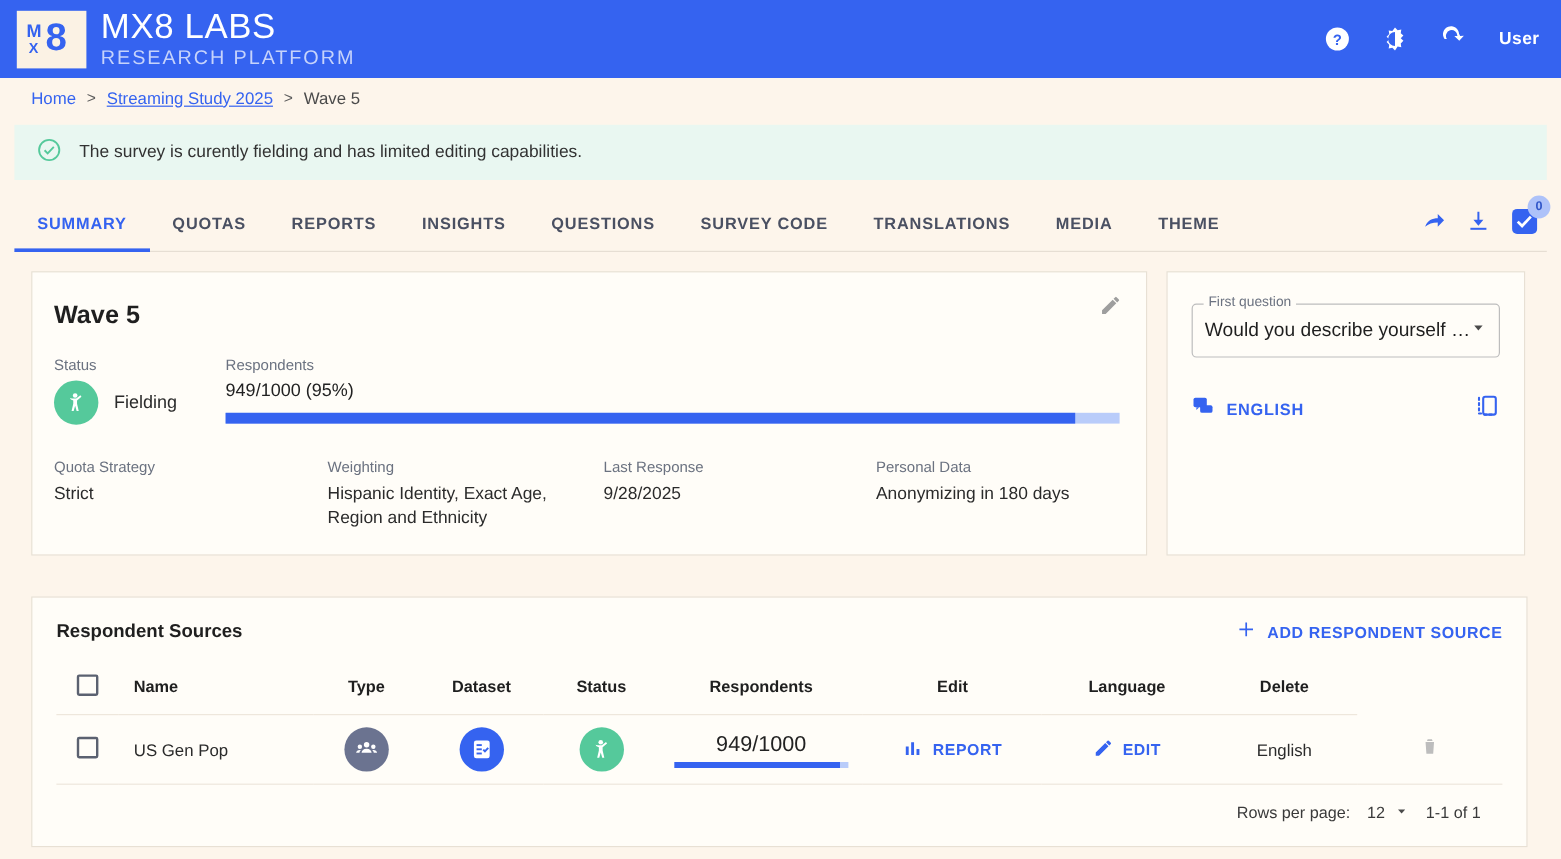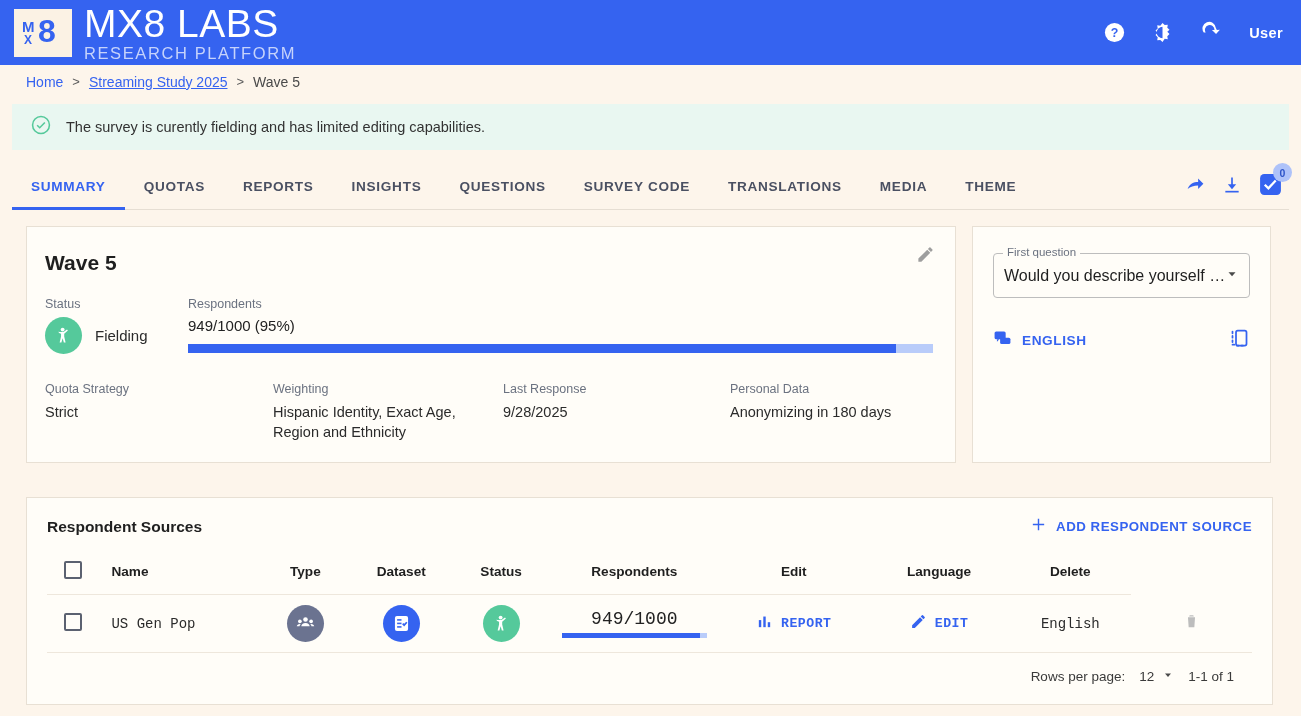--- a/index.html
+++ b/index.html
@@ -21,21 +21,21 @@
   .logo-wrap { display: flex; align-items: center; gap: 12px; }
   .logo-mark {
     width: 58px; height: 48px; background: #FBF2E4;
     display: flex; align-items: center; justify-content: center;
     position: relative;
   }
   .logo-mark .m { position: absolute; left: 8px; top: 9px; font-size: 15px; font-weight: bold; color: #3563F0; }
   .logo-mark .x { position: absolute; left: 10px; top: 24px; font-size: 12px; font-weight: bold; color: #3563F0; }
   .logo-mark .eight { position: absolute; left: 24px; top: 6px; font-size: 32px; font-weight: bold; color: #3563F0; line-height: 1; }
   .logo-text { display: flex; flex-direction: column; line-height: 1; }
-  .logo-title { color: #fff; font-size: 39px; font-weight: 500; letter-spacing: .5px; }
+  .logo-title { color: #fff; font-size: 29px; font-weight: 500; letter-spacing: .5px; }
   .logo-sub { color: #C6D3FB; font-size: 16.5px; letter-spacing: 1.6px; margin-top: 2px; }
   .appbar-right { margin-left: auto; display: flex; align-items: center; gap: 22px; }
   .icon-btn { width: 26px; height: 26px; display: flex; align-items: center; justify-content: center; cursor: pointer; }
   .user-label { color: #fff; font-size: 14.5px; font-weight: bold; letter-spacing: .4px; margin-left: 4px; cursor: pointer; }
 
   
   .breadcrumb {
     height: 33px; display: flex; align-items: center; gap: 9px;
     padding-left: 26px; font-size: 14px;
   }
@@ -132,21 +132,21 @@
   .table-head-row { display: flex; align-items: center; }
   .table-title { font-size: 15.5px; font-weight: bold; color: #1f1f1f; }
   .add-source { margin-left: auto; display: flex; align-items: center; gap: 9px; cursor: pointer; }
   .add-source-text { color: #3563F0; font-size: 13.3px; font-weight: bold; letter-spacing: .5px; }
 
   table { width: 100%; border-collapse: collapse; margin-top: 16px; }
   th {
     font-size: 13.6px; font-weight: bold; color: #1f1f1f;
     padding: 8px 0 12px 0; border-bottom: 1px solid #EEE7DC; text-align: center;
   }
-  td { padding: 10px 0; border-bottom: 1px solid #EEE7DC; text-align: center; font-size: 14px; color: #2b2b2b; font-family: Liberation Mono, monospace; }
+  td { padding: 10px 0; border-bottom: 1px solid #EEE7DC; text-align: center; font-size: 14px; color: #2b2b2b; }
   th.col-check, td.col-check { width: 52px; text-align: center; }
   th.col-name, td.col-name { width: 160px; text-align: left; padding-left: 12px; }
   th.col-type, td.col-type { width: 88px; }
   th.col-dataset, td.col-dataset { width: 102px; }
   th.col-status, td.col-status { width: 96px; }
   th.col-resp, td.col-resp { width: 168px; }
   th.col-edit, td.col-edit { width: 148px; }
   th.col-lang, td.col-lang { width: 140px; }
   th.col-del, td.col-del { width: 120px; }
 

